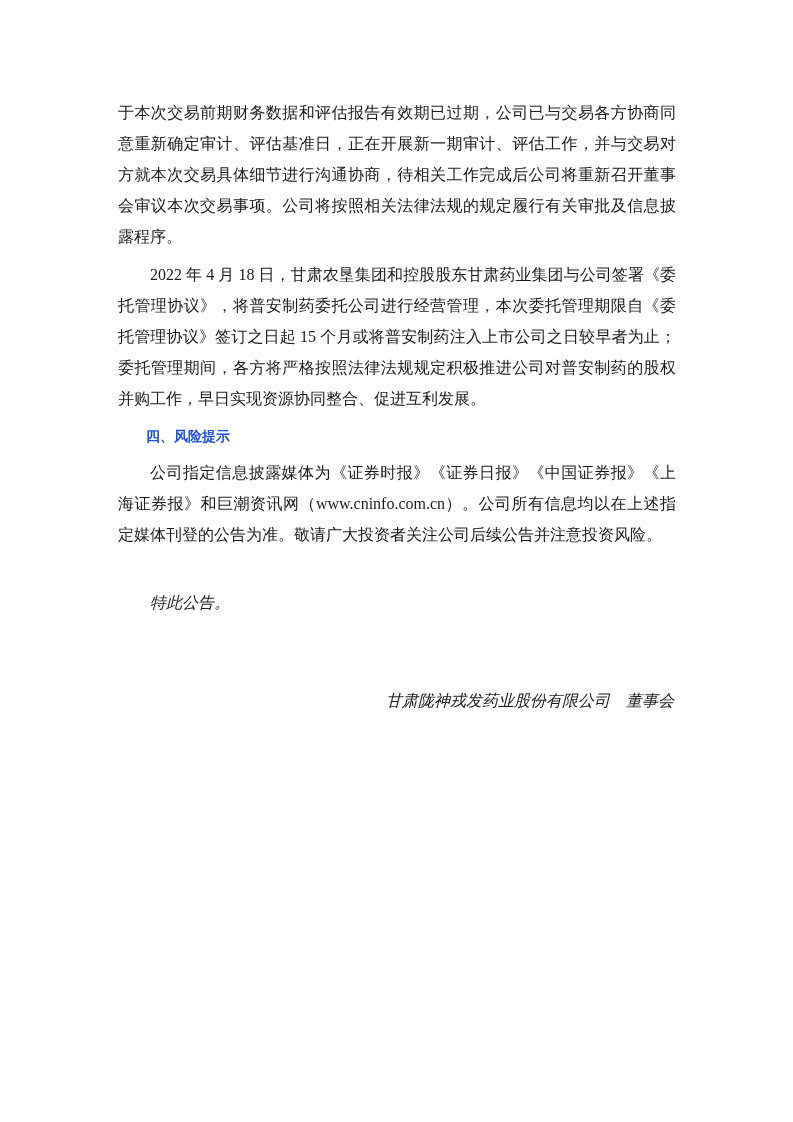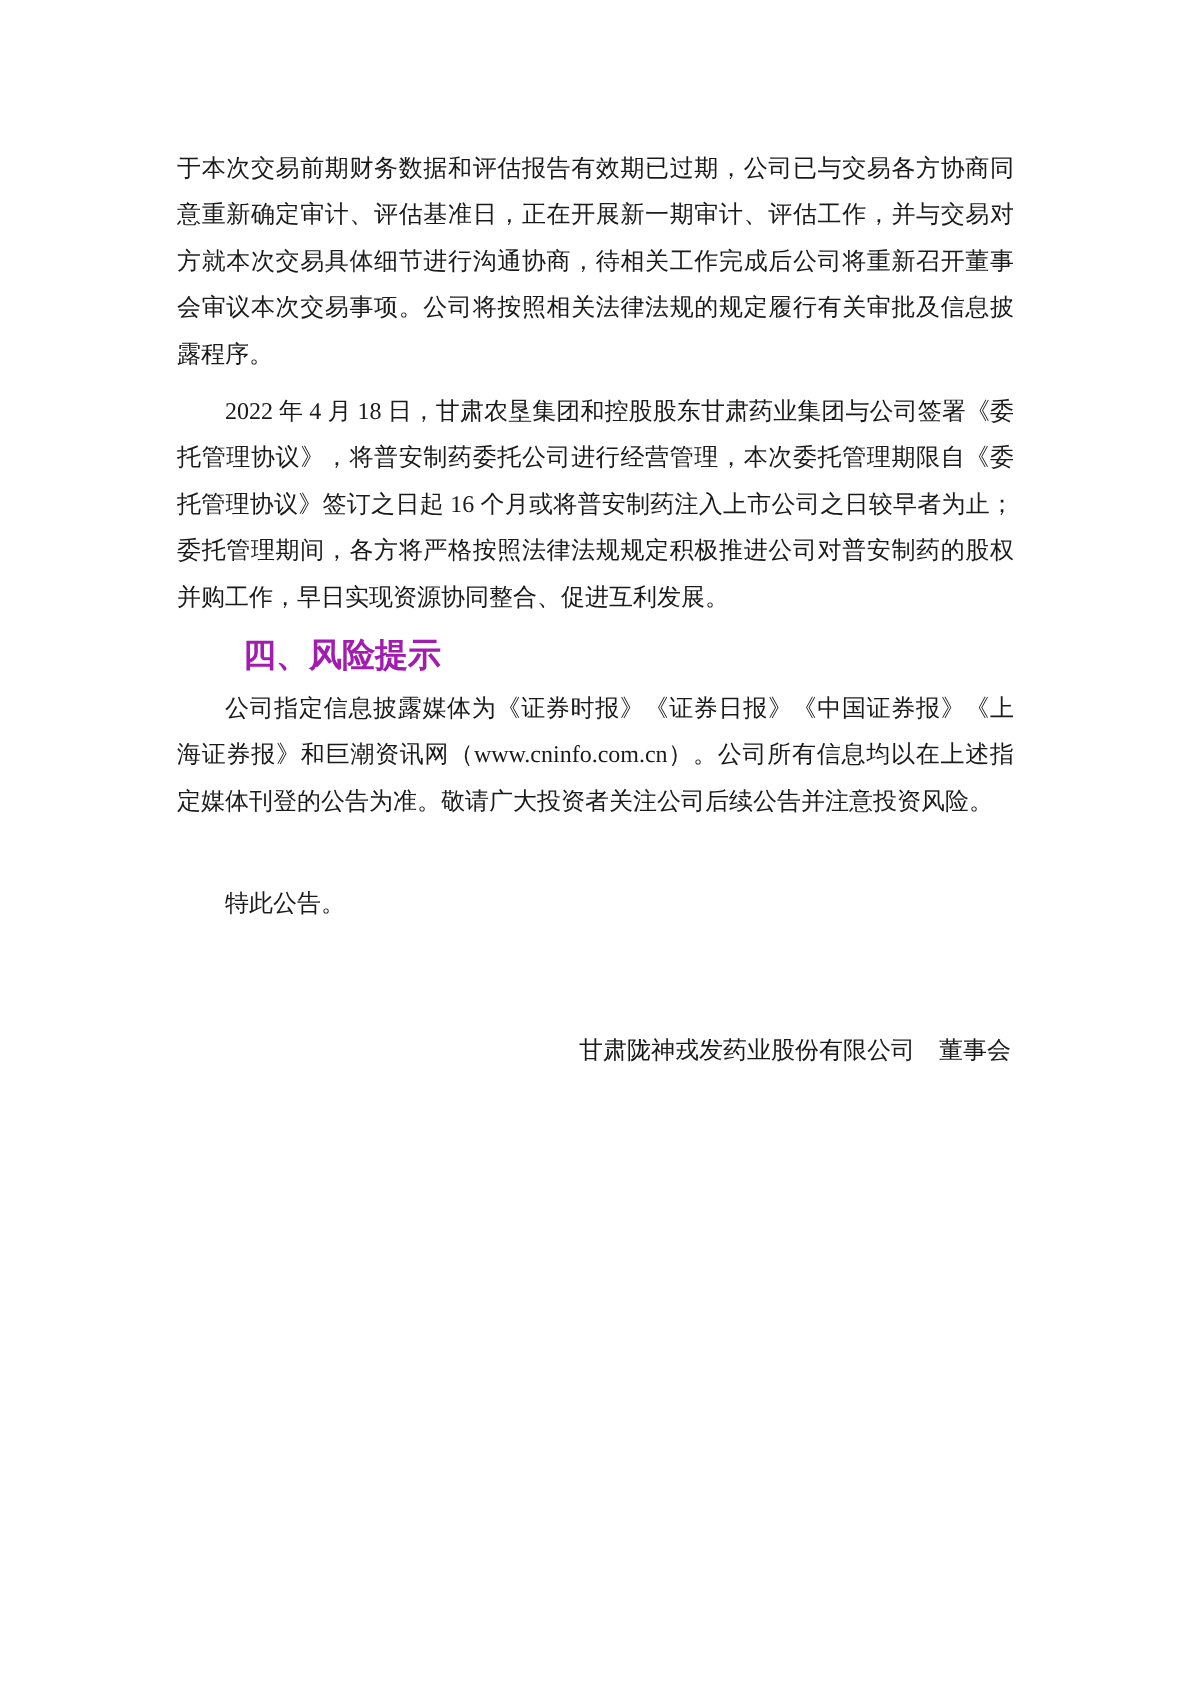--- a/index.html
+++ b/index.html
@@ -27,49 +27,51 @@
     margin: 0 0 7px 0;
     line-height: 31px;
     text-align: justify;
   }
   .indent {
     text-indent: 2em;
   }
   .heading {
     font-family: "Liberation Sans", "DejaVu Sans", sans-serif;
     font-weight: bold;
-    font-size: 22px;
+    font-size: 14px;
     line-height: 31px;
     margin: 5px 0 5px 0;
     padding-left: 2em;
-    color: #a21caf;
+    color: #1d4ed8;
   }
   .closing {
     margin-top: 37px !important;
+    font-style: italic;
   }
   .signature-block {
     margin-top: 66px;
     text-align: right;
   }
   .signature-block p {
     text-align: right !important;
     line-height: 33px;
     margin: 0;
     padding-right: 2px;
+    font-style: italic;
   }
 </style>
 </head>
 <body>
 
 <div class="page">
   <div class="content">
 
     <p>于本次交易前期财务数据和评估报告有效期已过期，公司已与交易各方协商同意重新确定审计、评估基准日，正在开展新一期审计、评估工作，并与交易对方就本次交易具体细节进行沟通协商，待相关工作完成后公司将重新召开董事会审议本次交易事项。公司将按照相关法律法规的规定履行有关审批及信息披露程序。</p>
 
-    <p class="indent">2022 年 4 月 18 日，甘肃农垦集团和控股股东甘肃药业集团与公司签署《委托管理协议》，将普安制药委托公司进行经营管理，本次委托管理期限自《委托管理协议》签订之日起 16 个月或将普安制药注入上市公司之日较早者为止；委托管理期间，各方将严格按照法律法规规定积极推进公司对普安制药的股权并购工作，早日实现资源协同整合、促进互利发展。</p>
+    <p class="indent">2022 年 4 月 18 日，甘肃农垦集团和控股股东甘肃药业集团与公司签署《委托管理协议》，将普安制药委托公司进行经营管理，本次委托管理期限自《委托管理协议》签订之日起 15 个月或将普安制药注入上市公司之日较早者为止；委托管理期间，各方将严格按照法律法规规定积极推进公司对普安制药的股权并购工作，早日实现资源协同整合、促进互利发展。</p>
 
     <div class="heading">四、风险提示</div>
 
 
     <p class="indent">公司指定信息披露媒体为《证券时报》《证券日报》《中国证券报》《上海证券报》和巨潮资讯网（www.cninfo.com.cn）。公司所有信息均以在上述指定媒体刊登的公告为准。敬请广大投资者关注公司后续公告并注意投资风险。</p>
 
     <p class="indent closing">特此公告。</p>
 
     <div class="signature-block">
       <p>甘肃陇神戎发药业股份有限公司　董事会</p>

